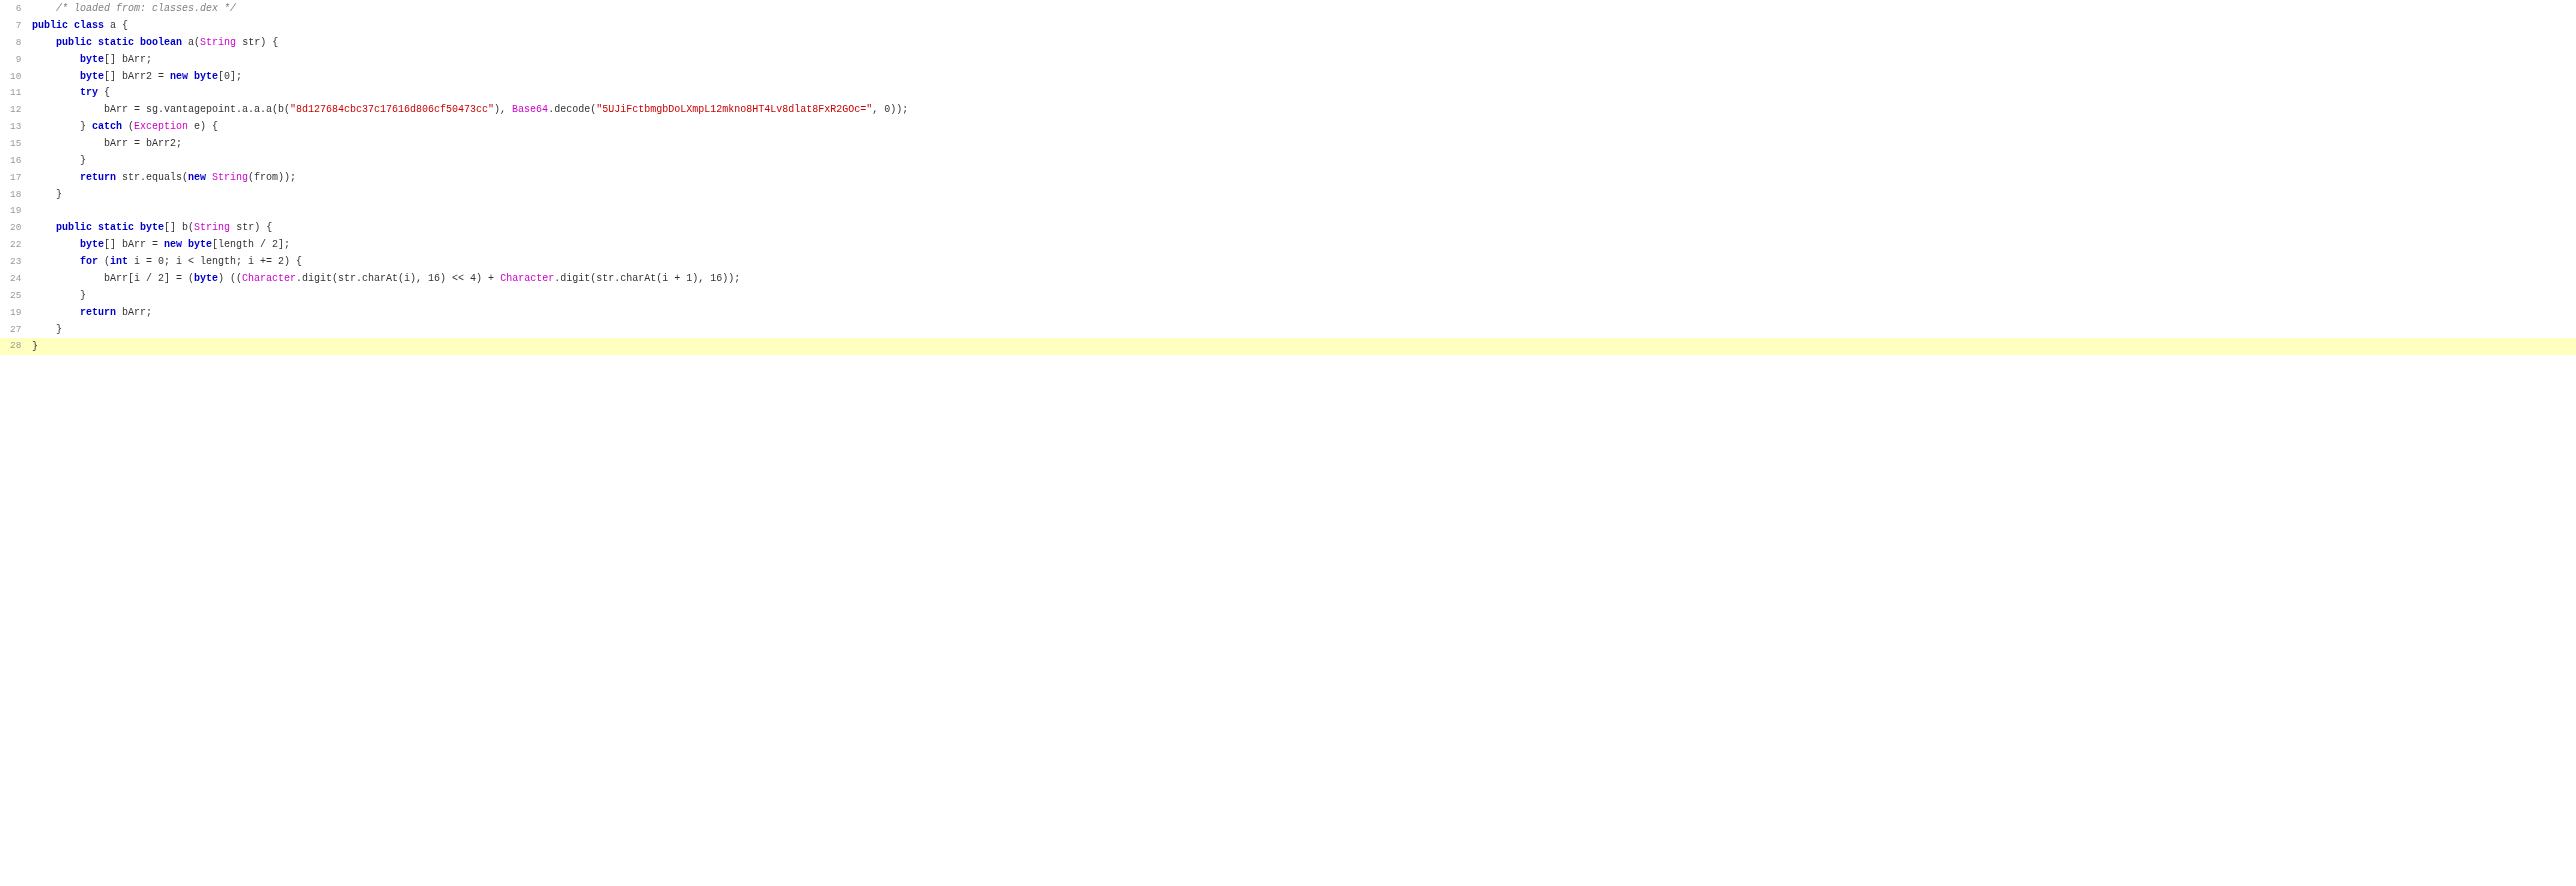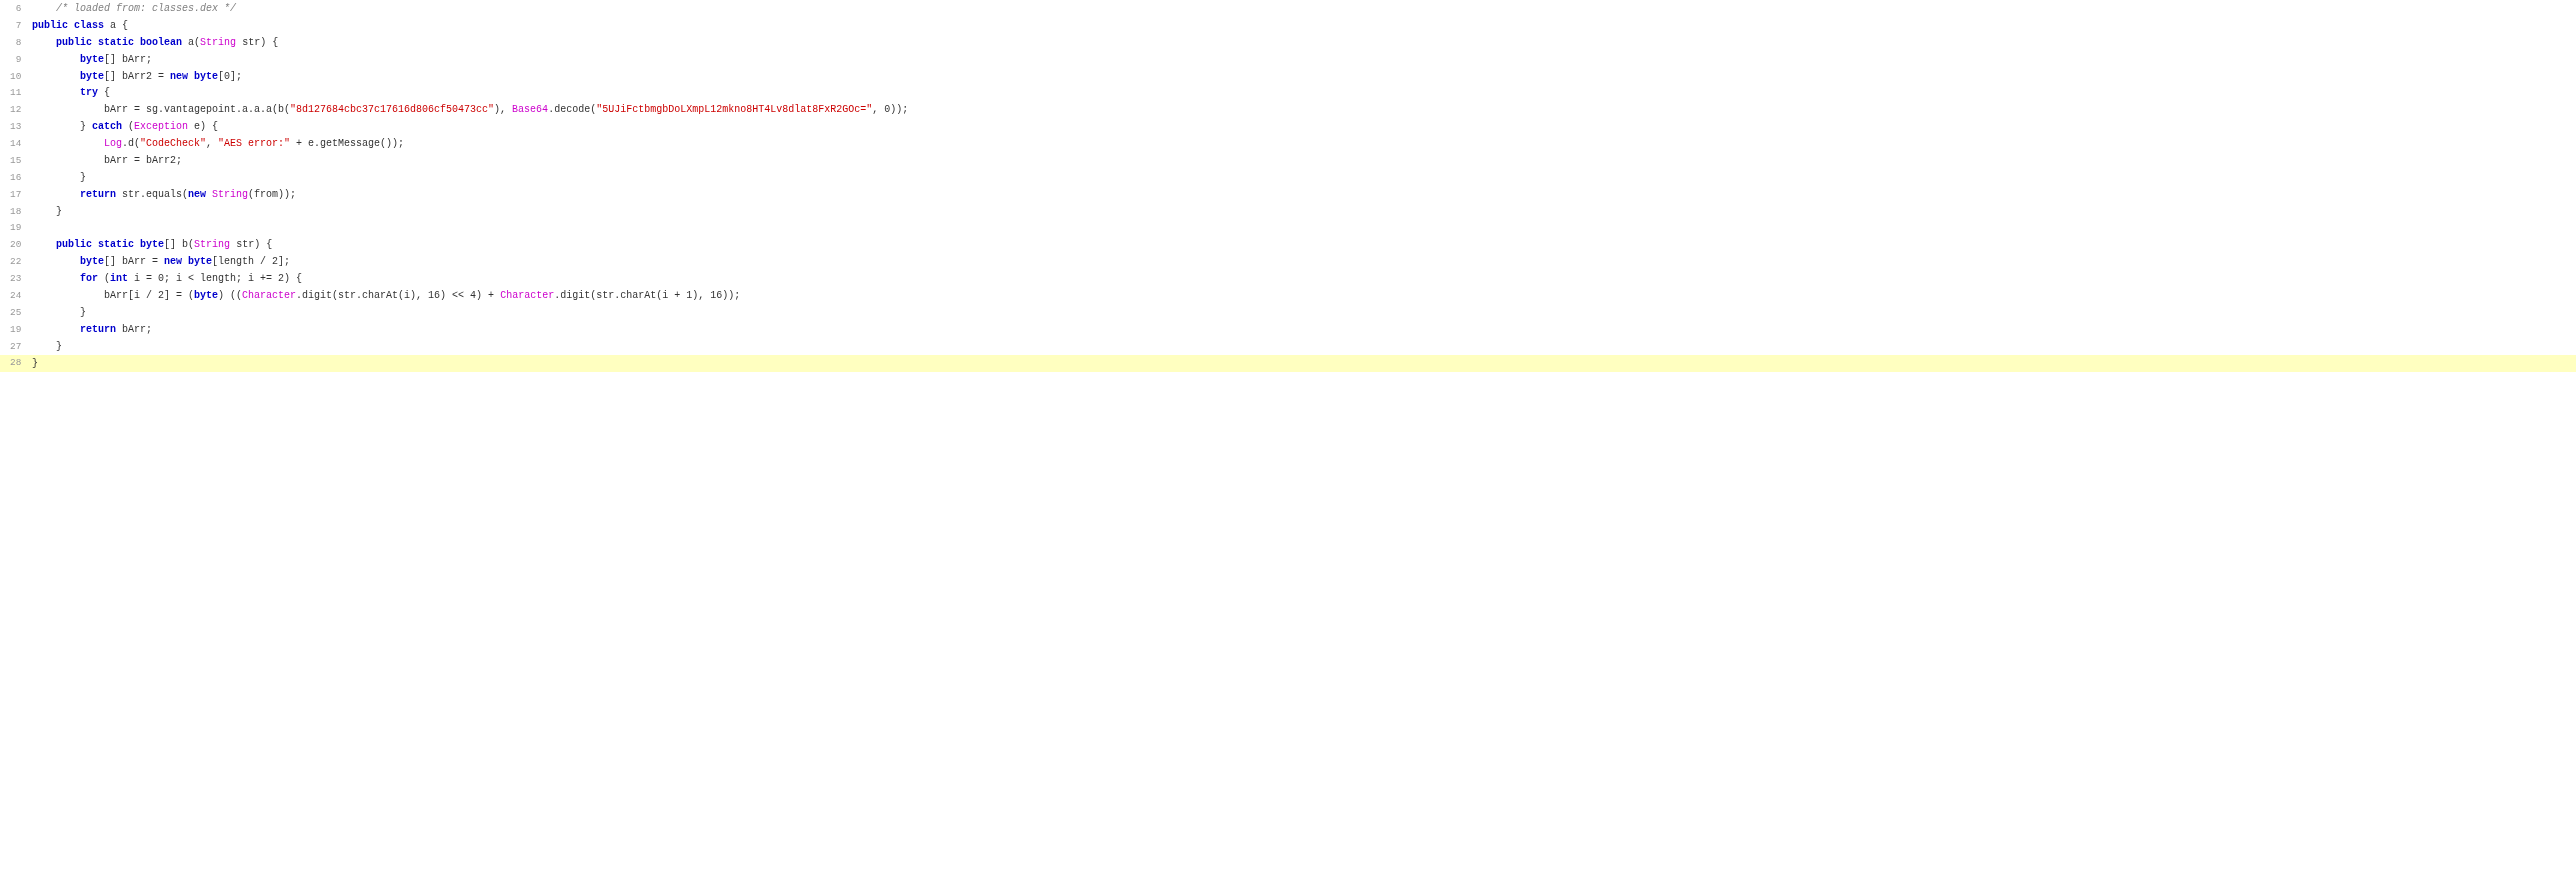--- a/index.html
+++ b/index.html
@@ -88,24 +88,20 @@
     </div>
     <div class="code-line">
       <span class="line-number">12</span>
       <span class="line-content"><span class="c-plain">            bArr = sg.vantagepoint.a.a.a(b(</span><span class="c-string">"8d127684cbc37c17616d806cf50473cc"</span><span class="c-plain">), </span><span class="c-classname">Base64</span><span class="c-plain">.decode(</span><span class="c-string">"5UJiFctbmgbDoLXmpL12mkno8HT4Lv8dlat8FxR2GOc="</span><span class="c-plain">, 0));</span></span>
     </div>
     <div class="code-line">
       <span class="line-number">13</span>
       <span class="line-content"><span class="c-plain">        } </span><span class="c-keyword">catch</span><span class="c-plain"> (</span><span class="c-classname">Exception</span><span class="c-plain"> e) {</span></span>
     </div>
     <div class="code-line">
-      <span class="line-number">14</span>
-      <span class="line-content"><span class="c-plain">            </span><span class="c-classname">Log</span><span class="c-plain">.d(</span><span class="c-string">"CodeCheck"</span><span class="c-plain">, </span><span class="c-string">"AES error:"</span><span class="c-plain"> + e.getMessage());</span></span>
-    </div>
-    <div class="code-line">
       <span class="line-number">15</span>
       <span class="line-content"><span class="c-plain">            bArr = bArr2;</span></span>
     </div>
     <div class="code-line">
       <span class="line-number">16</span>
       <span class="line-content"><span class="c-plain">        }</span></span>
     </div>
     <div class="code-line">
       <span class="line-number">17</span>
       <span class="line-content"><span class="c-plain">        </span><span class="c-keyword">return</span><span class="c-plain"> str.equals(</span><span class="c-keyword">new</span><span class="c-plain"> </span><span class="c-classname">String</span><span class="c-plain">(from));</span></span>

